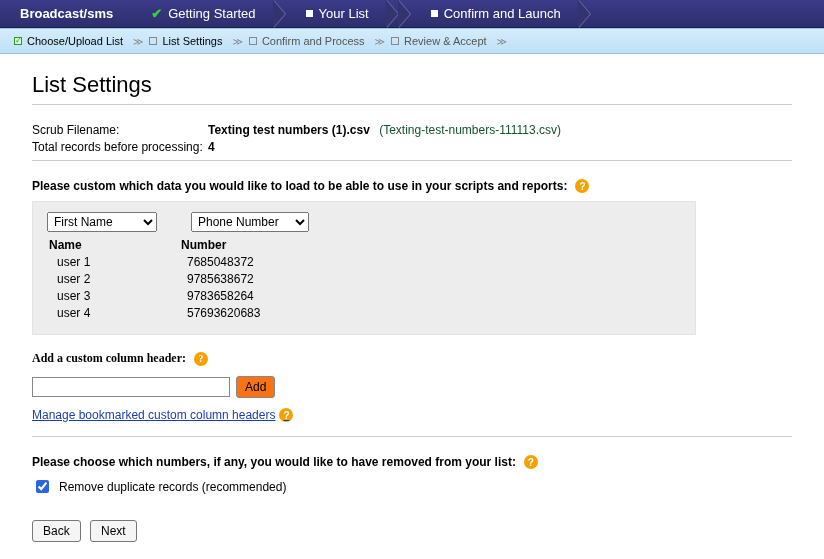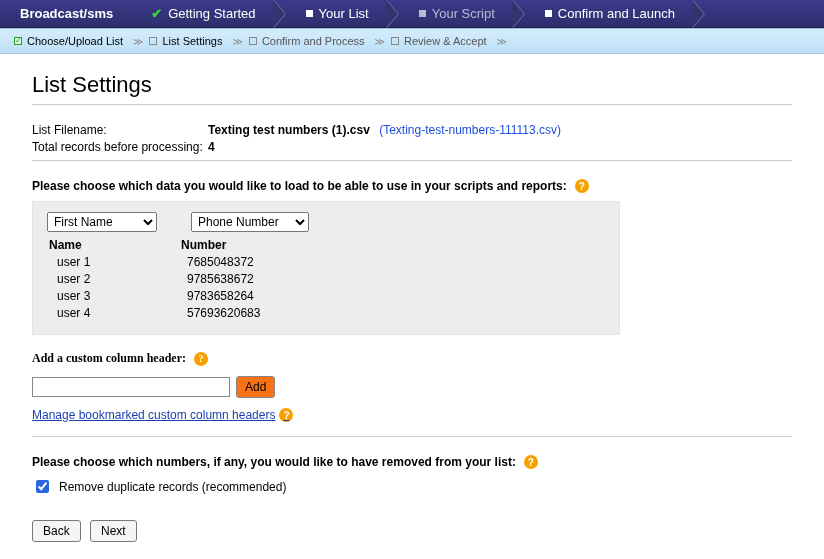--- a/index.html
+++ b/index.html
@@ -86,33 +86,33 @@
   }
   h1 {
     font-size: 22px; font-weight: normal; margin: 0 0 18px 0;
     border-bottom: 1px solid #ccc; padding-bottom: 6px;
   }
   hr.sep { border:none; border-top:1px solid #ccc; margin: 6px 0 14px 0; }
 
   .meta-row { display:flex; margin: 3px 0; }
   .meta-label { width: 176px; }
   .meta-val b { font-weight: bold; }
-  .meta-val .paren { color:#1d4ed8; margin-left:6px; }
+  .meta-val .paren { color:#14532d; margin-left:6px; }
 
   .section-label { font-weight: bold; margin: 18px 0 8px 0; display:flex; align-items:center;}
   .help {
     width:14px; height:14px; border-radius:50%; background:#f7a100; color:#fff;
     font-weight:bold; font-size:10px; display:inline-flex; align-items:center; justify-content:center;
     margin-left:8px;
   }
 
   .data-panel {
     background:#ededed; border:1px solid #e3e3e3;
     padding: 10px 10px 12px 10px;
-    width: 588px;
+    width: 664px;
   }
   .selects { display:flex; gap: 34px; margin-bottom:6px; padding-left:4px;}
   .selects select { font-size:12px; padding:1px 2px; }
   .selects select.first { width:110px; }
   .selects select.second { width:118px; }
 
   .tbl { display:flex; padding-left:6px; }
   .col { }
   .col1 { width: 132px; }
   .col-head { font-weight:bold; margin-bottom:2px; }
@@ -152,24 +152,20 @@
     <span>Getting Started</span>
   </div>
   <div class="chev"></div>
 
   <div class="wiz-step">
     <span class="stop"></span>
     <span>Your List</span>
   </div>
   <div class="chev"></div>
 
-  <div class="wiz-step dim">
-    <span class="stop"></span>
-    <span>Your Script</span>
-  </div>
   <div class="chev"></div>
 
   <div class="wiz-step">
     <span class="stop"></span>
     <span>Confirm and Launch</span>
   </div>
   <div class="chev"></div>
 </div>
 
 <div class="subnav">
@@ -195,34 +191,34 @@
     <span class="box"></span>
     <span>Review &amp; Accept</span>
   </span>
   <span class="ra">≫</span>
 </div>
 
 <div class="page">
   <h1>List Settings</h1>
 
   <div class="meta-row">
-    <div class="meta-label">List Filename:</div>
+    <div class="meta-label">Scrub Filename:</div>
     <div class="meta-val">
       <b>Texting test numbers (1).csv</b>
       <span class="paren">(Texting-test-numbers-111113.csv)</span>
     </div>
   </div>
   <div class="meta-row">
     <div class="meta-label">Total records before processing:</div>
     <div class="meta-val"><b>4</b></div>
   </div>
   <hr class="sep">
 
   <div class="section-label">
-    <span>Please choose which data you would like to load to be able to use in your scripts and reports:</span>
+    <span>Please custom which data you would like to load to be able to use in your scripts and reports:</span>
     <span class="help">?</span>
   </div>
 
   <div class="data-panel">
     <div class="selects">
       <select class="first">
         <option>First Name</option>
       </select>
       <select class="second">
         <option>Phone Number</option>

